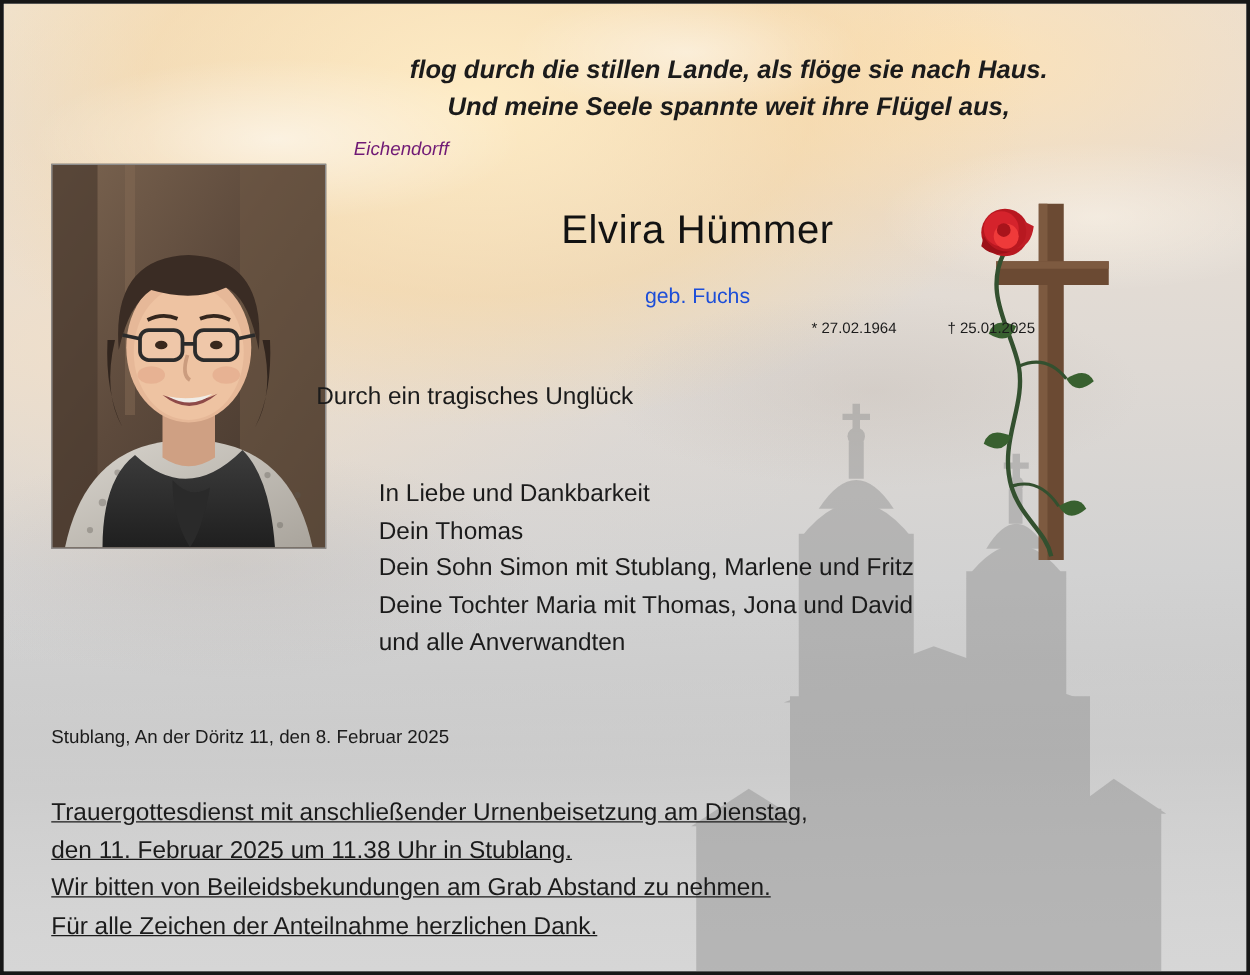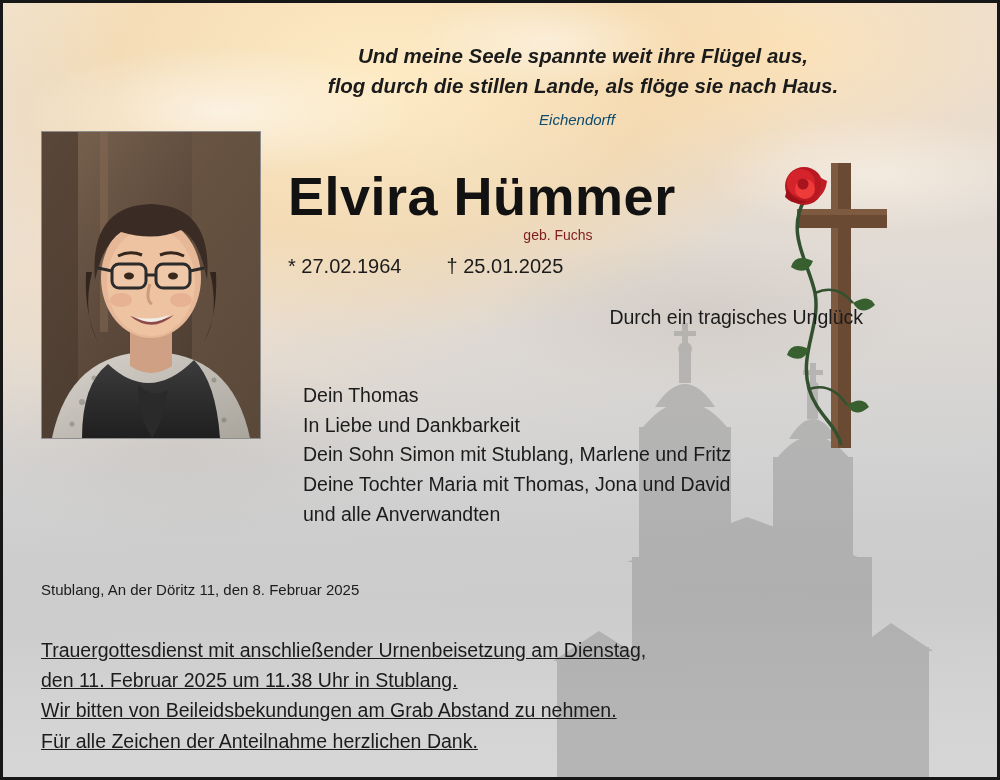--- a/index.html
+++ b/index.html
@@ -88,60 +88,61 @@
     font-weight: bold;
     font-size: 20.5px;
     line-height: 1.45;
     color: #1b1b1b;
   }
   .quote-author {
     position: absolute;
     left: 280px;
     top: 108px;
     width: 588px;
-    text-align: center;
+    text-align: left;
     font-style: italic;
     font-size: 15px;
-    color: #0c4a6e;
+    color: #701a75;
   }
   .name {
     position: absolute;
     left: 285px;
     top: 162px;
     width: 540px;
-    font-size: 54px;
-    font-weight: bold;
+    text-align: center;
+    font-size: 32px;
+    font-weight: normal;
     color: #121212;
     letter-spacing: 0.5px;
   }
   .born-name {
     position: absolute;
     left: 285px;
     top: 224px;
     width: 540px;
     text-align: center;
-    font-size: 14px;
-    color: #7f1d1d;
+    font-size: 17px;
+    color: #1d4ed8;
   }
   .dates {
     position: absolute;
     left: 285px;
     top: 252px;
     width: 540px;
-    text-align: left;
-    font-size: 20px;
+    text-align: right;
+    font-size: 12px;
     color: #1b1b1b;
   }
   .dates .sep { display: inline-block; width: 34px; }
   .tragic {
     position: absolute;
     left: 250px;
     top: 300px;
     width: 610px;
-    text-align: right;
+    text-align: left;
     font-size: 19.5px;
     line-height: 1.5;
     color: #1b1b1b;
   }
   .family {
     position: absolute;
     left: 300px;
     top: 378px;
     width: 600px;
     font-size: 19.5px;
@@ -305,40 +306,40 @@
 
       <path d="M88 184 q22 18 44 -1 q-20 10 -44 1 z" fill="#8e4a48"></path>
       <path d="M92 185 q20 11 36 -2 q-18 6 -36 2 z" fill="#f0ece6"></path>
 
       <ellipse cx="79" cy="168" rx="11" ry="7" fill="#e0a184" opacity="0.5"></ellipse>
       <ellipse cx="139" cy="168" rx="11" ry="7" fill="#e0a184" opacity="0.5"></ellipse>
     </svg>
   </div>
 
   <div class="quote">
+    <div>flog durch die stillen Lande, als flöge sie nach Haus.</div>
     <div>Und meine Seele spannte weit ihre Flügel aus,</div>
-    <div>flog durch die stillen Lande, als flöge sie nach Haus.</div>
   </div>
   <div class="quote-author">Eichendorff</div>
 
   <div class="name">Elvira Hümmer</div>
   <div class="born-name">geb. Fuchs</div>
   <div class="dates">
     <span>* 27.02.1964</span>
     <span class="sep"></span>
     <span>† 25.01.2025</span>
   </div>
 
   <div class="tragic">
     <div>Durch ein tragisches Unglück</div>
   </div>
 
   <div class="family">
+    <div>In Liebe und Dankbarkeit</div>
     <div>Dein Thomas</div>
-    <div>In Liebe und Dankbarkeit</div>
     <div>Dein Sohn Simon mit Stublang, Marlene und Fritz</div>
     <div>Deine Tochter Maria mit Thomas, Jona und David</div>
     <div>und alle Anverwandten</div>
   </div>
 
   <div class="place-line">Stublang, An der Döritz 11, den 8. Februar 2025</div>
 
   <div class="service">
     <div>Trauergottesdienst mit anschließender Urnenbeisetzung am Dienstag,</div>
     <div>den 11. Februar 2025 um 11.38 Uhr in Stublang.</div>

